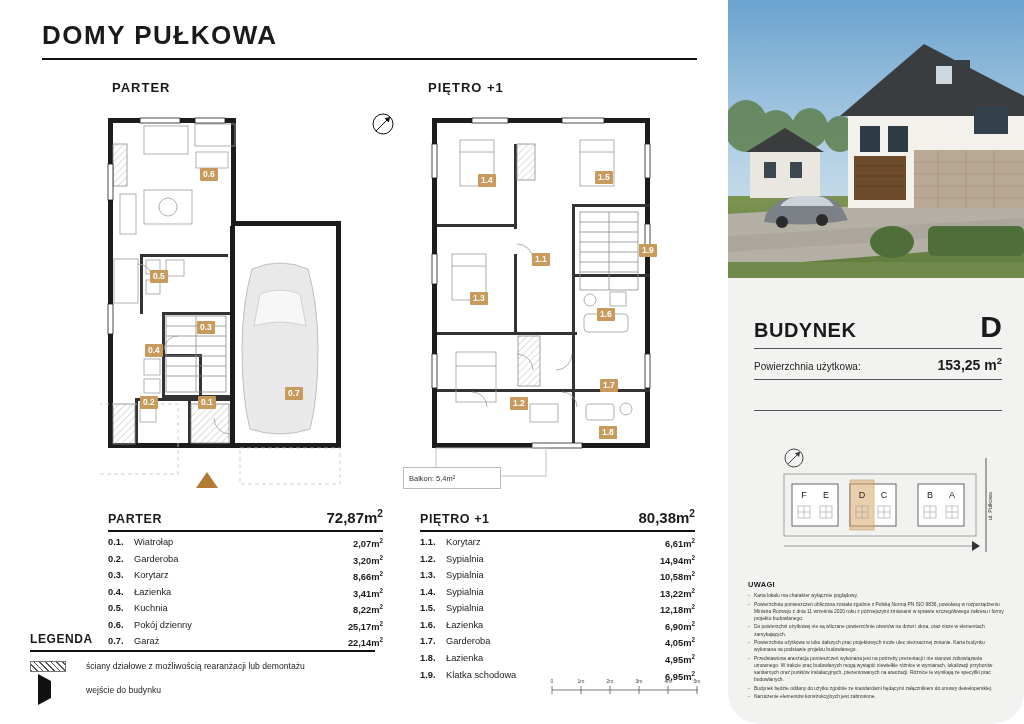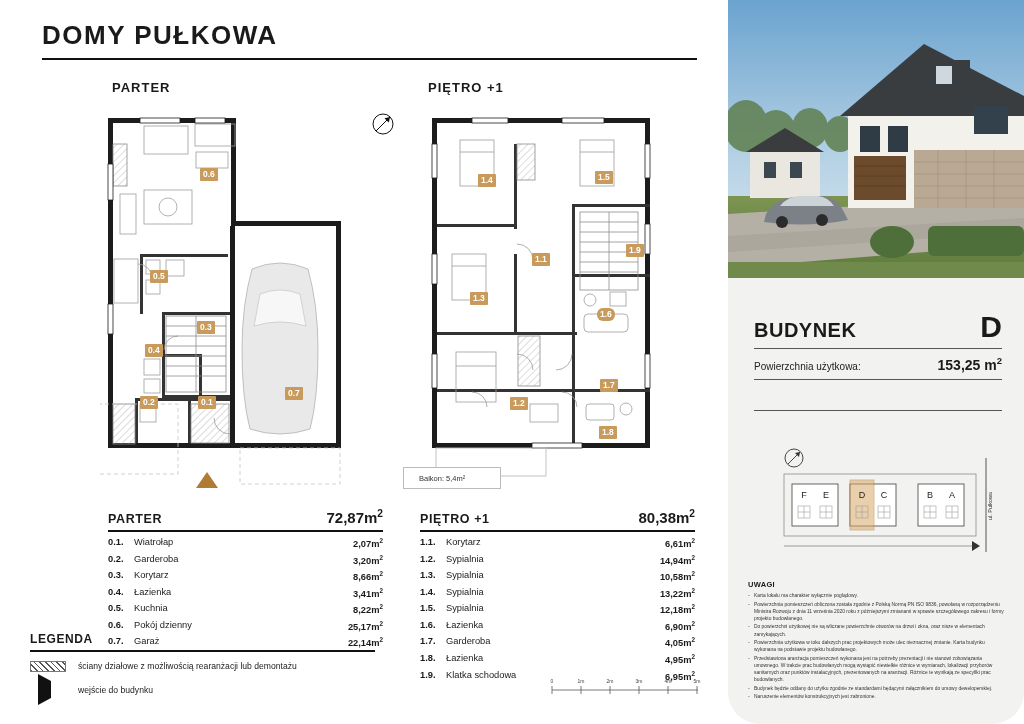--- a/index.html
+++ b/index.html
@@ -44,21 +44,21 @@
 
   .roomnum {
     position: absolute; background: #c89a5b; color: #fff;
     font-size: 8.5px; font-weight: 700; padding: 2px 3px; line-height: 1;
     border-radius: 1px;
   }
 
   .balkon-box {
     position: absolute; left: 403px; top: 467px; width: 98px; height: 22px;
     border: 1px solid #bbb; background: #fff; font-size: 7.5px;
-    display: flex; align-items: center; padding-left: 15px; color: #333;
+    display: flex; align-items: center; padding-left: 5px; color: #333;
   }
 
   .entry-arrow {
     position: absolute; left: 196px; top: 472px; width: 0; height: 0;
     border-left: 11px solid transparent; border-right: 11px solid transparent;
     border-bottom: 16px solid #b07b35;
   }
 
   
   .tbl { position: absolute; width: 275px; }
@@ -77,21 +77,21 @@
   }
   .tbl-row .idx { font-weight: 700; width: 26px; flex: none; }
   .tbl-row .nm { flex: 1; }
   .tbl-row .ar { font-weight: 700; text-align: right; white-space: nowrap; }
   sup { font-size: .68em; }
 
   
   .legend { position: absolute; left: 30px; top: 632px; width: 400px; }
   .legend-title { font-size: 12px; font-weight: 700; letter-spacing: .6px; }
   .legend-rule { height: 1.5px; background: #111; margin-top: 4px; width: 345px; }
-  .legend-row { display: flex; align-items: center; gap: 12px; margin-top: 9px; }
+  .legend-row { display: flex; align-items: center; gap: 20px; margin-top: 9px; }
   .legend-row .lgtxt { font-size: 8.6px; color: #222; }
   .hatch-swatch {
     width: 36px; height: 11px; flex: none;
     background: repeating-linear-gradient(45deg,#555 0 1px,transparent 1px 4px);
     border: 1px solid #777;
   }
   .tri-swatch {
     width: 0; height: 0; flex: none; margin-left: 8px;
     border-top: 7px solid transparent; border-bottom: 7px solid transparent;
     border-left: 13px solid #111;
@@ -342,24 +342,24 @@
           <rect x="120" y="339" width="50" height="5"></rect>
         </g>
 
         <g stroke="#bdbdbd" stroke-width="0.9" fill="none">
           <rect x="24" y="344" width="110" height="28"></rect>
         </g>
       </svg>
 
       <div class="roomnum" style="left:66px;  top:70px;">1.4</div>
       <div class="roomnum" style="left:183px; top:67px;">1.5</div>
-      <div class="roomnum" style="left:214px; top:140px;">1.9</div>
+      <div class="roomnum" style="left:227px; top:140px;">1.9</div>
       <div class="roomnum" style="left:120px; top:149px;">1.1</div>
       <div class="roomnum" style="left:58px;  top:188px;">1.3</div>
-      <div class="roomnum" style="left:185px; top:204px;border-radius:6px;">1.6</div>
+      <div class="roomnum" style="left:185px; top:204px;">1.6</div>
       <div class="roomnum" style="left:188px; top:275px;">1.7</div>
       <div class="roomnum" style="left:98px;  top:293px;">1.2</div>
       <div class="roomnum" style="left:187px; top:322px;">1.8</div>
     </div>
 
     <div class="balkon-box">Balkon: 5,4m²</div>
     <div class="entry-arrow"></div>
 
     <div class="tbl" id="tbl-parter">
       <div class="tbl-head">

